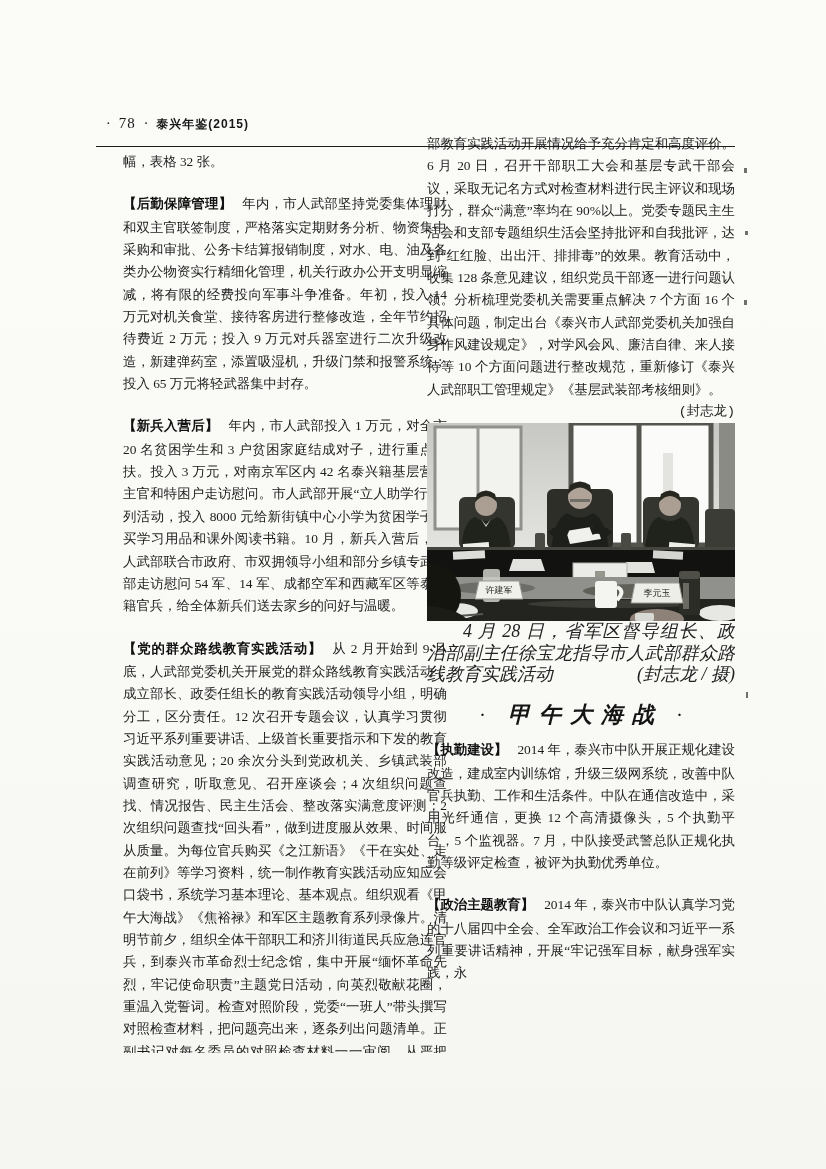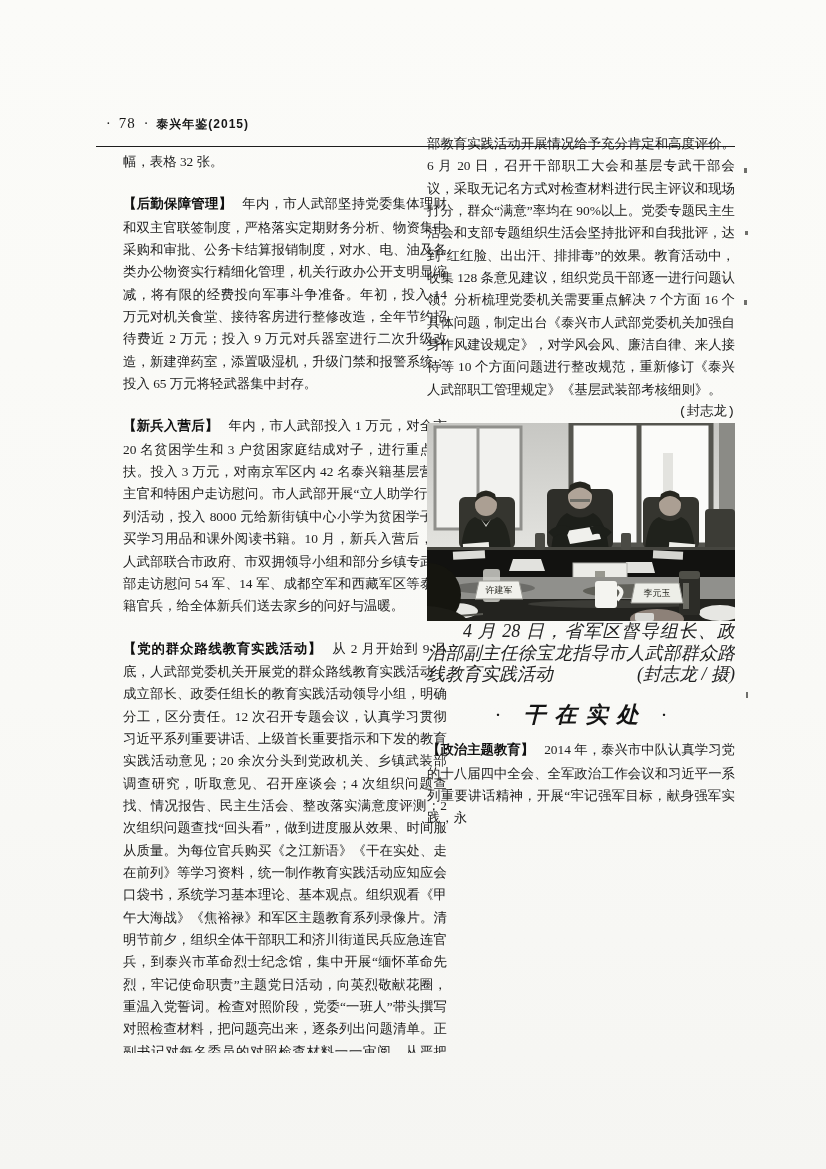--- a/index.html
+++ b/index.html
@@ -207,24 +207,27 @@
       </svg>
     </div>
 
     <p class="caption">
       <span>4 月 28 日，省军区督导组长、政治部副主任徐宝龙指导市人武部群众路线教育实践活动</span>
       <span class="credit">(封志龙 / 摄)</span>
     </p>
 
     <div class="sec-title">
       <span class="tdot">·</span>
-      <span class="ttext">干在实处</span>
+      <span class="ttext">甲午大海战</span>
       <span class="tdot">·</span>
     </div>
 
+    <p class="para">
+      <span class="lbl">【执勤建设】</span><span>2014 年，泰兴市中队开展正规化建设改造，建成室内训练馆，升级三级网系统，改善中队官兵执勤、工作和生活条件。中队在通信改造中，采用光纤通信，更换 12 个高清摄像头，5 个执勤平台，5 个监视器。7 月，中队接受武警总队正规化执勤等级评定检查，被评为执勤优秀单位。</span>
+    </p>
     <p class="para">
       <span class="lbl">【政治主题教育】</span><span>2014 年，泰兴市中队认真学习党的十八届四中全会、全军政治工作会议和习近平一系列重要讲话精神，开展“牢记强军目标，献身强军实践，永</span>
     </p>
   </div>
 
   <div class="speck speck1"></div>
   <div class="speck speck2"></div>
   <div class="speck speck3"></div>
   <div class="speck speck4"></div>
 

